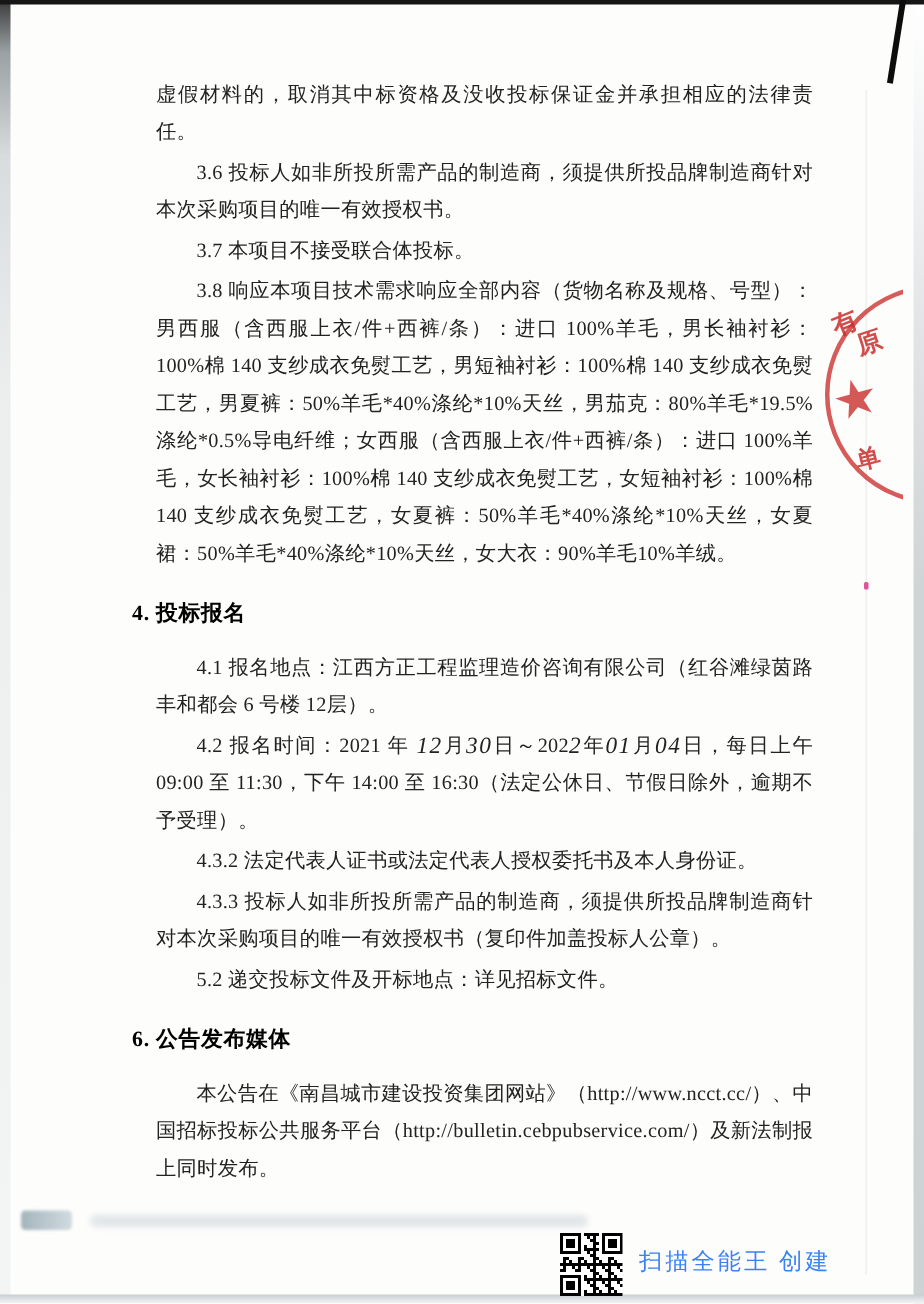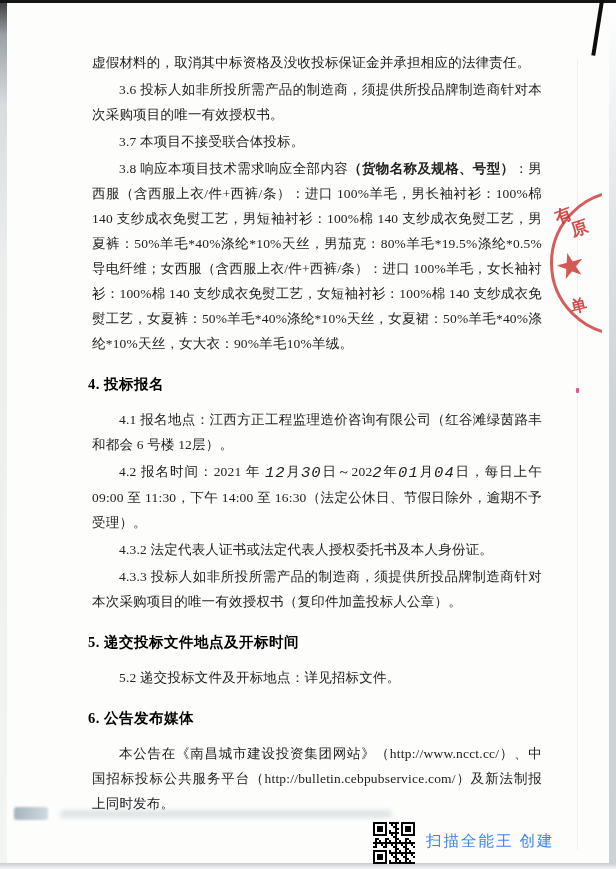--- a/index.html
+++ b/index.html
@@ -25,30 +25,30 @@
   .smudge-streak{position:absolute;left:60px;top:810px;width:332px;height:8px;border-radius:4px;
     background:#c9d2d6;filter:blur(2px);opacity:.55;}
   .red-dot{position:absolute;left:576px;top:388px;width:3px;height:5px;background:#e0559a;border-radius:1px;}
 
   
   .doc{
     position:absolute;left:88px;top:50px;width:454px;
     font-size:13.5px;line-height:25px;text-align:justify;
     letter-spacing:.2px;
   }
-  .doc p.body{margin:0 0 2px 4px;}
+  .doc p.body{margin:0 0 2px 16px;}
   .doc p.indent{text-indent:2em;}
   .doc h2.heading{
     font-size:14.5px;font-weight:700;color:#000000;
     margin:16px 0 10px 0;line-height:25px;letter-spacing:.5px;
   }
-  .doc span.bold{font-weight:700;}
+  .doc span.bold{font-weight:400;}
   .doc span.hand{
     font-size:15.5px;letter-spacing:1px;position:relative;top:1px;
-    font-family:Liberation Mono, monospace;font-style:italic;
+    font-family:Liberation Serif, serif;font-style:italic;
   }
 
   
   .stamp{position:absolute;left:540px;top:186px;width:62px;height:152px;overflow:hidden;pointer-events:none;}
   .stamp-circle{position:absolute;left:10px;top:4px;width:140px;height:140px;border-radius:50%;
     border:3px solid rgba(201,46,44,.78);}
   .stamp-char{position:absolute;color:rgba(201,46,44,.85);font-weight:700;
     font-family:"Liberation Serif",serif;}
   .stamp-t1{left:15px;top:18px;font-size:17px;transform:rotate(-22deg);}
   .stamp-t2{left:31px;top:31px;font-size:17px;transform:rotate(-18deg);}
@@ -81,21 +81,20 @@
   <div class="doc">
       <p class="body"><span>虚假材料的，取消其中标资格及没收投标保证金并承担相应的法律责任。</span></p>
       <p class="body indent"><span>3.6 投标人如非所投所需产品的制造商，须提供所投品牌制造商针对本次采购项目的唯一有效授权书。</span></p>
       <p class="body indent"><span>3.7 本项目不接受联合体投标。</span></p>
       <p class="body indent"><span>3.8 响应本项目技术需求响应全部内容</span><span class="bold">（货物名称及规格、号型）</span><span>：男西服（含西服上衣/件+西裤/条）：进口 100%羊毛，男长袖衬衫：100%棉 140 支纱成衣免熨工艺，男短袖衬衫：100%棉 140 支纱成衣免熨工艺，男夏裤：50%羊毛*40%涤纶*10%天丝，男茄克：80%羊毛*19.5%涤纶*0.5%导电纤维；女西服（含西服上衣/件+西裤/条）：进口 100%羊毛，女长袖衬衫：100%棉 140 支纱成衣免熨工艺，女短袖衬衫：100%棉 140 支纱成衣免熨工艺，女夏裤：50%羊毛*40%涤纶*10%天丝，女夏裙：50%羊毛*40%涤纶*10%天丝，女大衣：90%羊毛10%羊绒。</span></p>
       <h2 class="heading"><span>4. 投标报名</span></h2>
       <p class="body indent"><span>4.1 报名地点：江西方正工程监理造价咨询有限公司（红谷滩绿茵路丰和都会 6 号楼 12层）。</span></p>
       <p class="body indent"><span>4.2 报名时间：2021 年 </span><span class="hand">12</span><span>月</span><span class="hand">30</span><span>日～202</span><span class="hand">2</span><span>年</span><span class="hand">01</span><span>月</span><span class="hand">04</span><span>日，每日上午 09:00 至 11:30，下午 14:00 至 16:30（法定公休日、节假日除外，逾期不予受理）。</span></p>
       <p class="body indent"><span>4.3.2 法定代表人证书或法定代表人授权委托书及本人身份证。</span></p>
       <p class="body indent"><span>4.3.3 投标人如非所投所需产品的制造商，须提供所投品牌制造商针对本次采购项目的唯一有效授权书（复印件加盖投标人公章）。</span></p>
-      <h2 class="heading"><span>5. 递交投标文件地点及开标时间</span></h2>
       <p class="body indent"><span>5.2 递交投标文件及开标地点：详见招标文件。</span></p>
       <h2 class="heading"><span>6. 公告发布媒体</span></h2>
       <p class="body indent"><span>本公告在《南昌城市建设投资集团网站》（http://www.ncct.cc/）、中国招标投标公共服务平台（http://bulletin.cebpubservice.com/）及新法制报上同时发布。</span></p>
     </div>
 
   <div class="stamp">
     <div class="stamp-circle"></div>
     <span class="stamp-char stamp-t1">有</span>
     <span class="stamp-char stamp-t2">原</span>
     <span class="stamp-char stamp-star">★</span>

